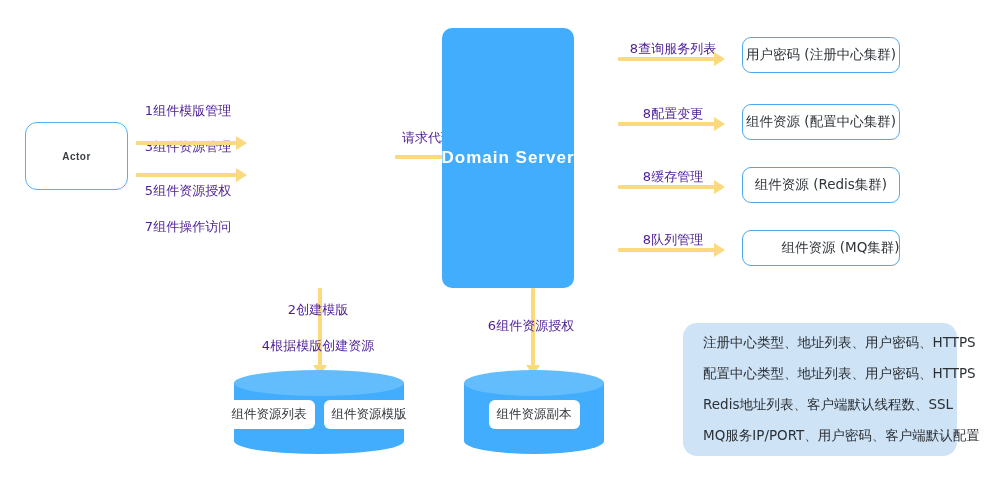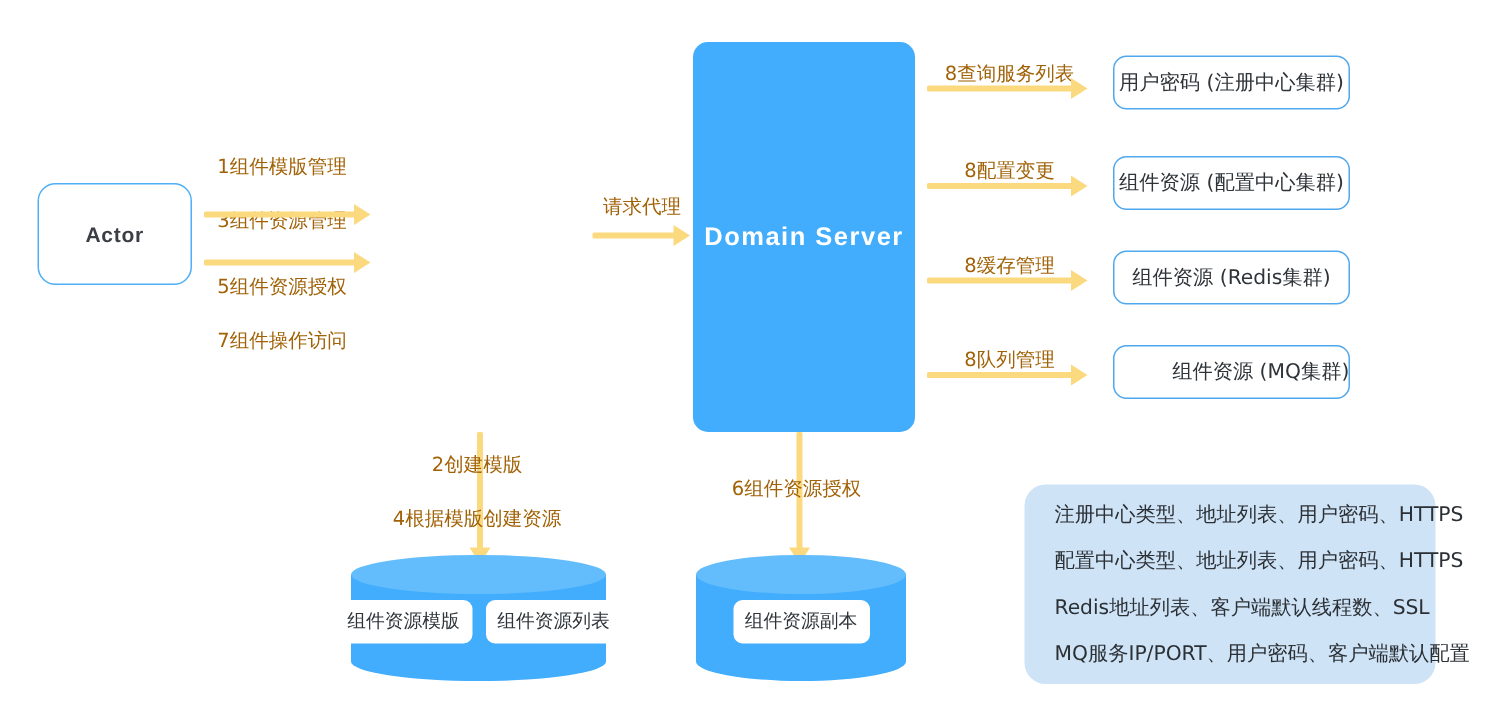--- a/index.html
+++ b/index.html
@@ -28,21 +28,21 @@
     display:flex;align-items:center;justify-content:center;
   }
   .node-title{
     font-weight:bold;
     color:#3b3f45;
     font-size:17px;
     letter-spacing:1px;
     white-space:nowrap;
   }
   .node-title.light{color:#ffffff;}
-  .actor-title{font-size:14px;font-weight:bold;color:#3b3f45;letter-spacing:.5px;}
+  .actor-title{font-size:10px;font-weight:bold;color:#3b3f45;letter-spacing:.5px;}
 
   
   .res-box{
     border:1.4px solid #4FA8EE;
     border-radius:9px;
     background:#ffffff;
     display:flex;align-items:center;justify-content:center;
     height:36px;
   }
   .res-label{
@@ -65,21 +65,21 @@
   .v-arrow{width:4px;background:#FBD97E;border-radius:1px;}
   .v-arrow::after{
     content:"";position:absolute;bottom:-10px;left:50%;
     transform:translateX(-50%);
     width:0;height:0;
     border-top:11px solid #FBD97E;
     border-left:7px solid transparent;
     border-right:7px solid transparent;
   }
   .edge-label{
-    font-size:13px;color:#a16207;white-space:nowrap;
+    font-size:13px;color:#4c1d95;white-space:nowrap;
     font-family:"DejaVu Sans","Liberation Sans",sans-serif;
   }
   .edge-label-block{display:flex;flex-direction:column;align-items:center;gap:18px;}
 
   
   .cyl{position:absolute;}
   .cyl-body{
     position:absolute;left:0;right:0;
     background:#42ADFC;
   }
@@ -141,21 +141,21 @@
     <span class="edge-label">5组件资源授权</span>
     <span class="edge-label">7组件操作访问</span>
   </div>
 
 
   <div class="abs edge-label" style="left:396px;top:129px;width:64px;text-align:center;">
     <span>请求代理</span>
   </div>
   <div class="abs h-arrow" style="left:395px;top:155px;width:56px;"></div>
 
-  <div class="abs node-solid" style="left:462px;top:28px;width:148px;height:260px;">
+  <div class="abs node-solid" style="left:442px;top:28px;width:132px;height:260px;">
     <span class="node-title light">Domain  Server</span>
   </div>
 
   <div class="abs edge-label" style="left:618px;top:40px;width:110px;text-align:center;">
     <span>8查询服务列表</span>
   </div>
   <div class="abs h-arrow" style="left:618px;top:57px;width:98px;"></div>
   <div class="abs res-box" style="left:742px;top:37px;width:158px;">
     <span class="res-label">用户密码 (注册中心集群)</span>
   </div>
@@ -193,22 +193,22 @@
   <div class="abs v-arrow" style="left:531px;top:288px;height:78px;"></div>
   <div class="abs edge-label" style="left:451px;top:317px;width:160px;text-align:center;">
     <span>6组件资源授权</span>
   </div>
 
   <div class="cyl" style="left:234px;top:370px;width:170px;height:84px;">
     <div class="cyl-body" style="top:13px;bottom:13px;"></div>
     <div class="cyl-bottom"></div>
     <div class="cyl-top"></div>
     <div class="cyl-labels" style="top:30px;">
+      <span class="cyl-chip">组件资源列表</span>
       <span class="cyl-chip">组件资源模版</span>
-      <span class="cyl-chip">组件资源列表</span>
     </div>
   </div>
 
   <div class="cyl" style="left:464px;top:370px;width:140px;height:84px;">
     <div class="cyl-body" style="top:13px;bottom:13px;"></div>
     <div class="cyl-bottom"></div>
     <div class="cyl-top"></div>
     <div class="cyl-labels" style="top:30px;">
       <span class="cyl-chip">组件资源副本</span>
     </div>

